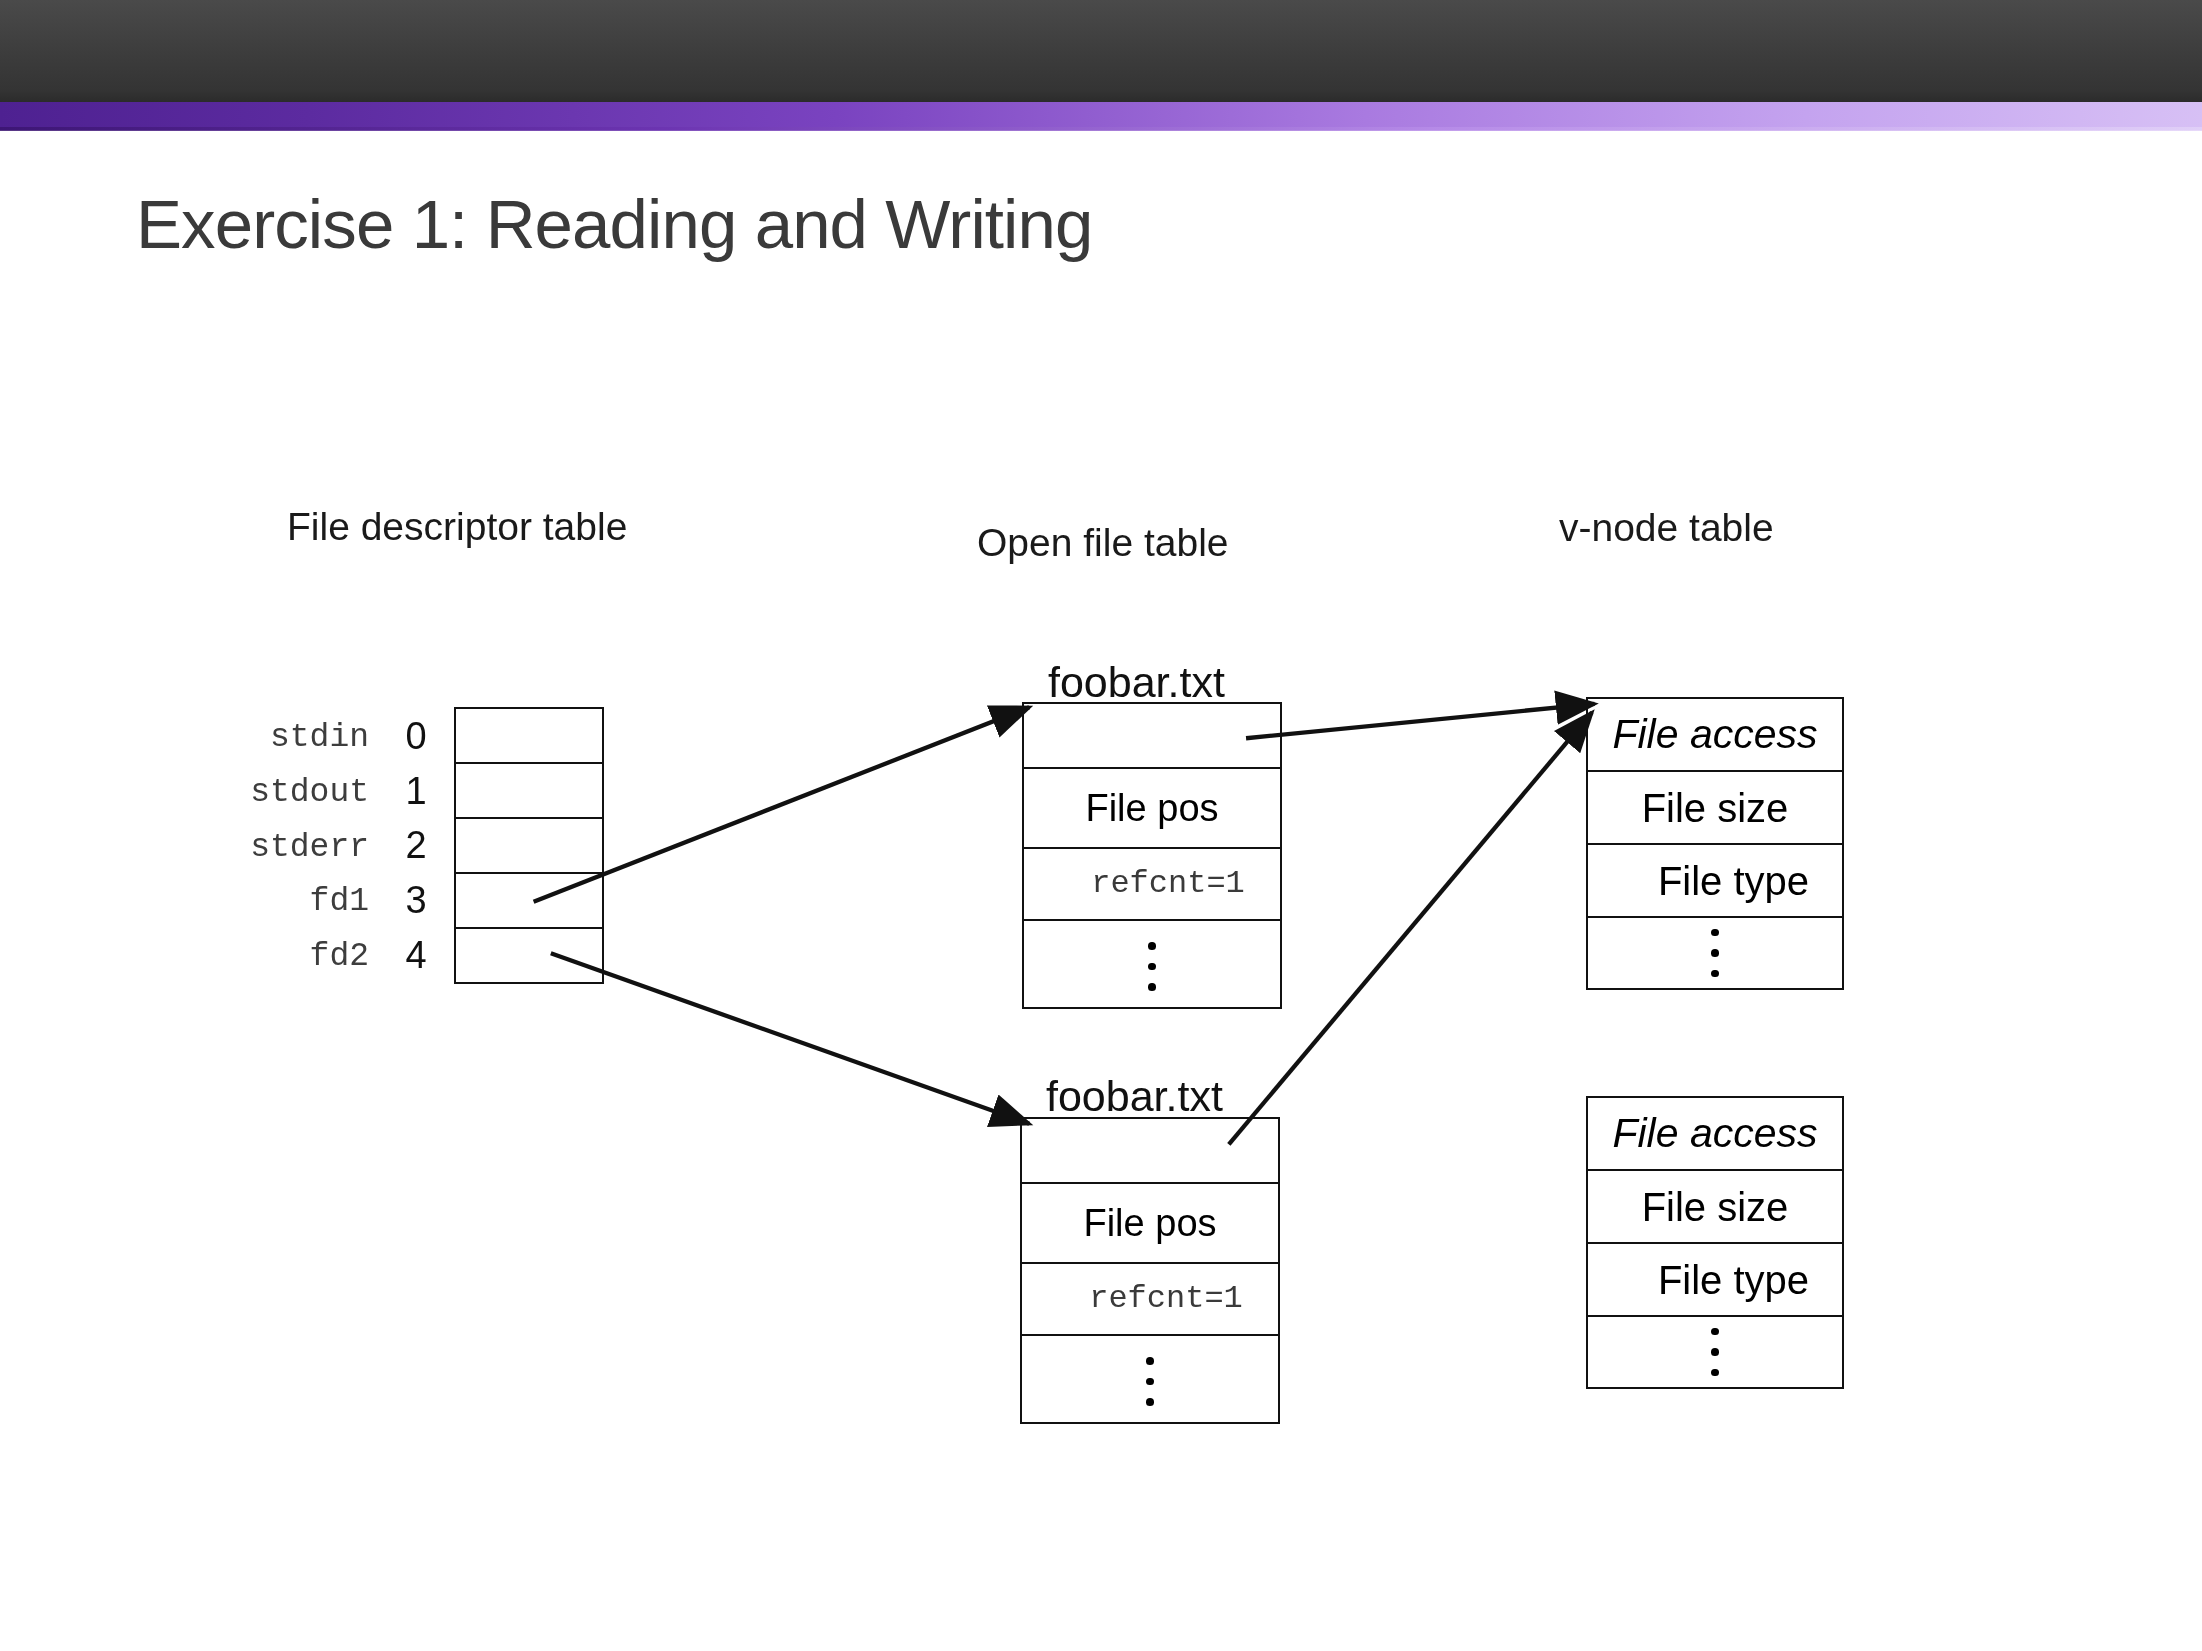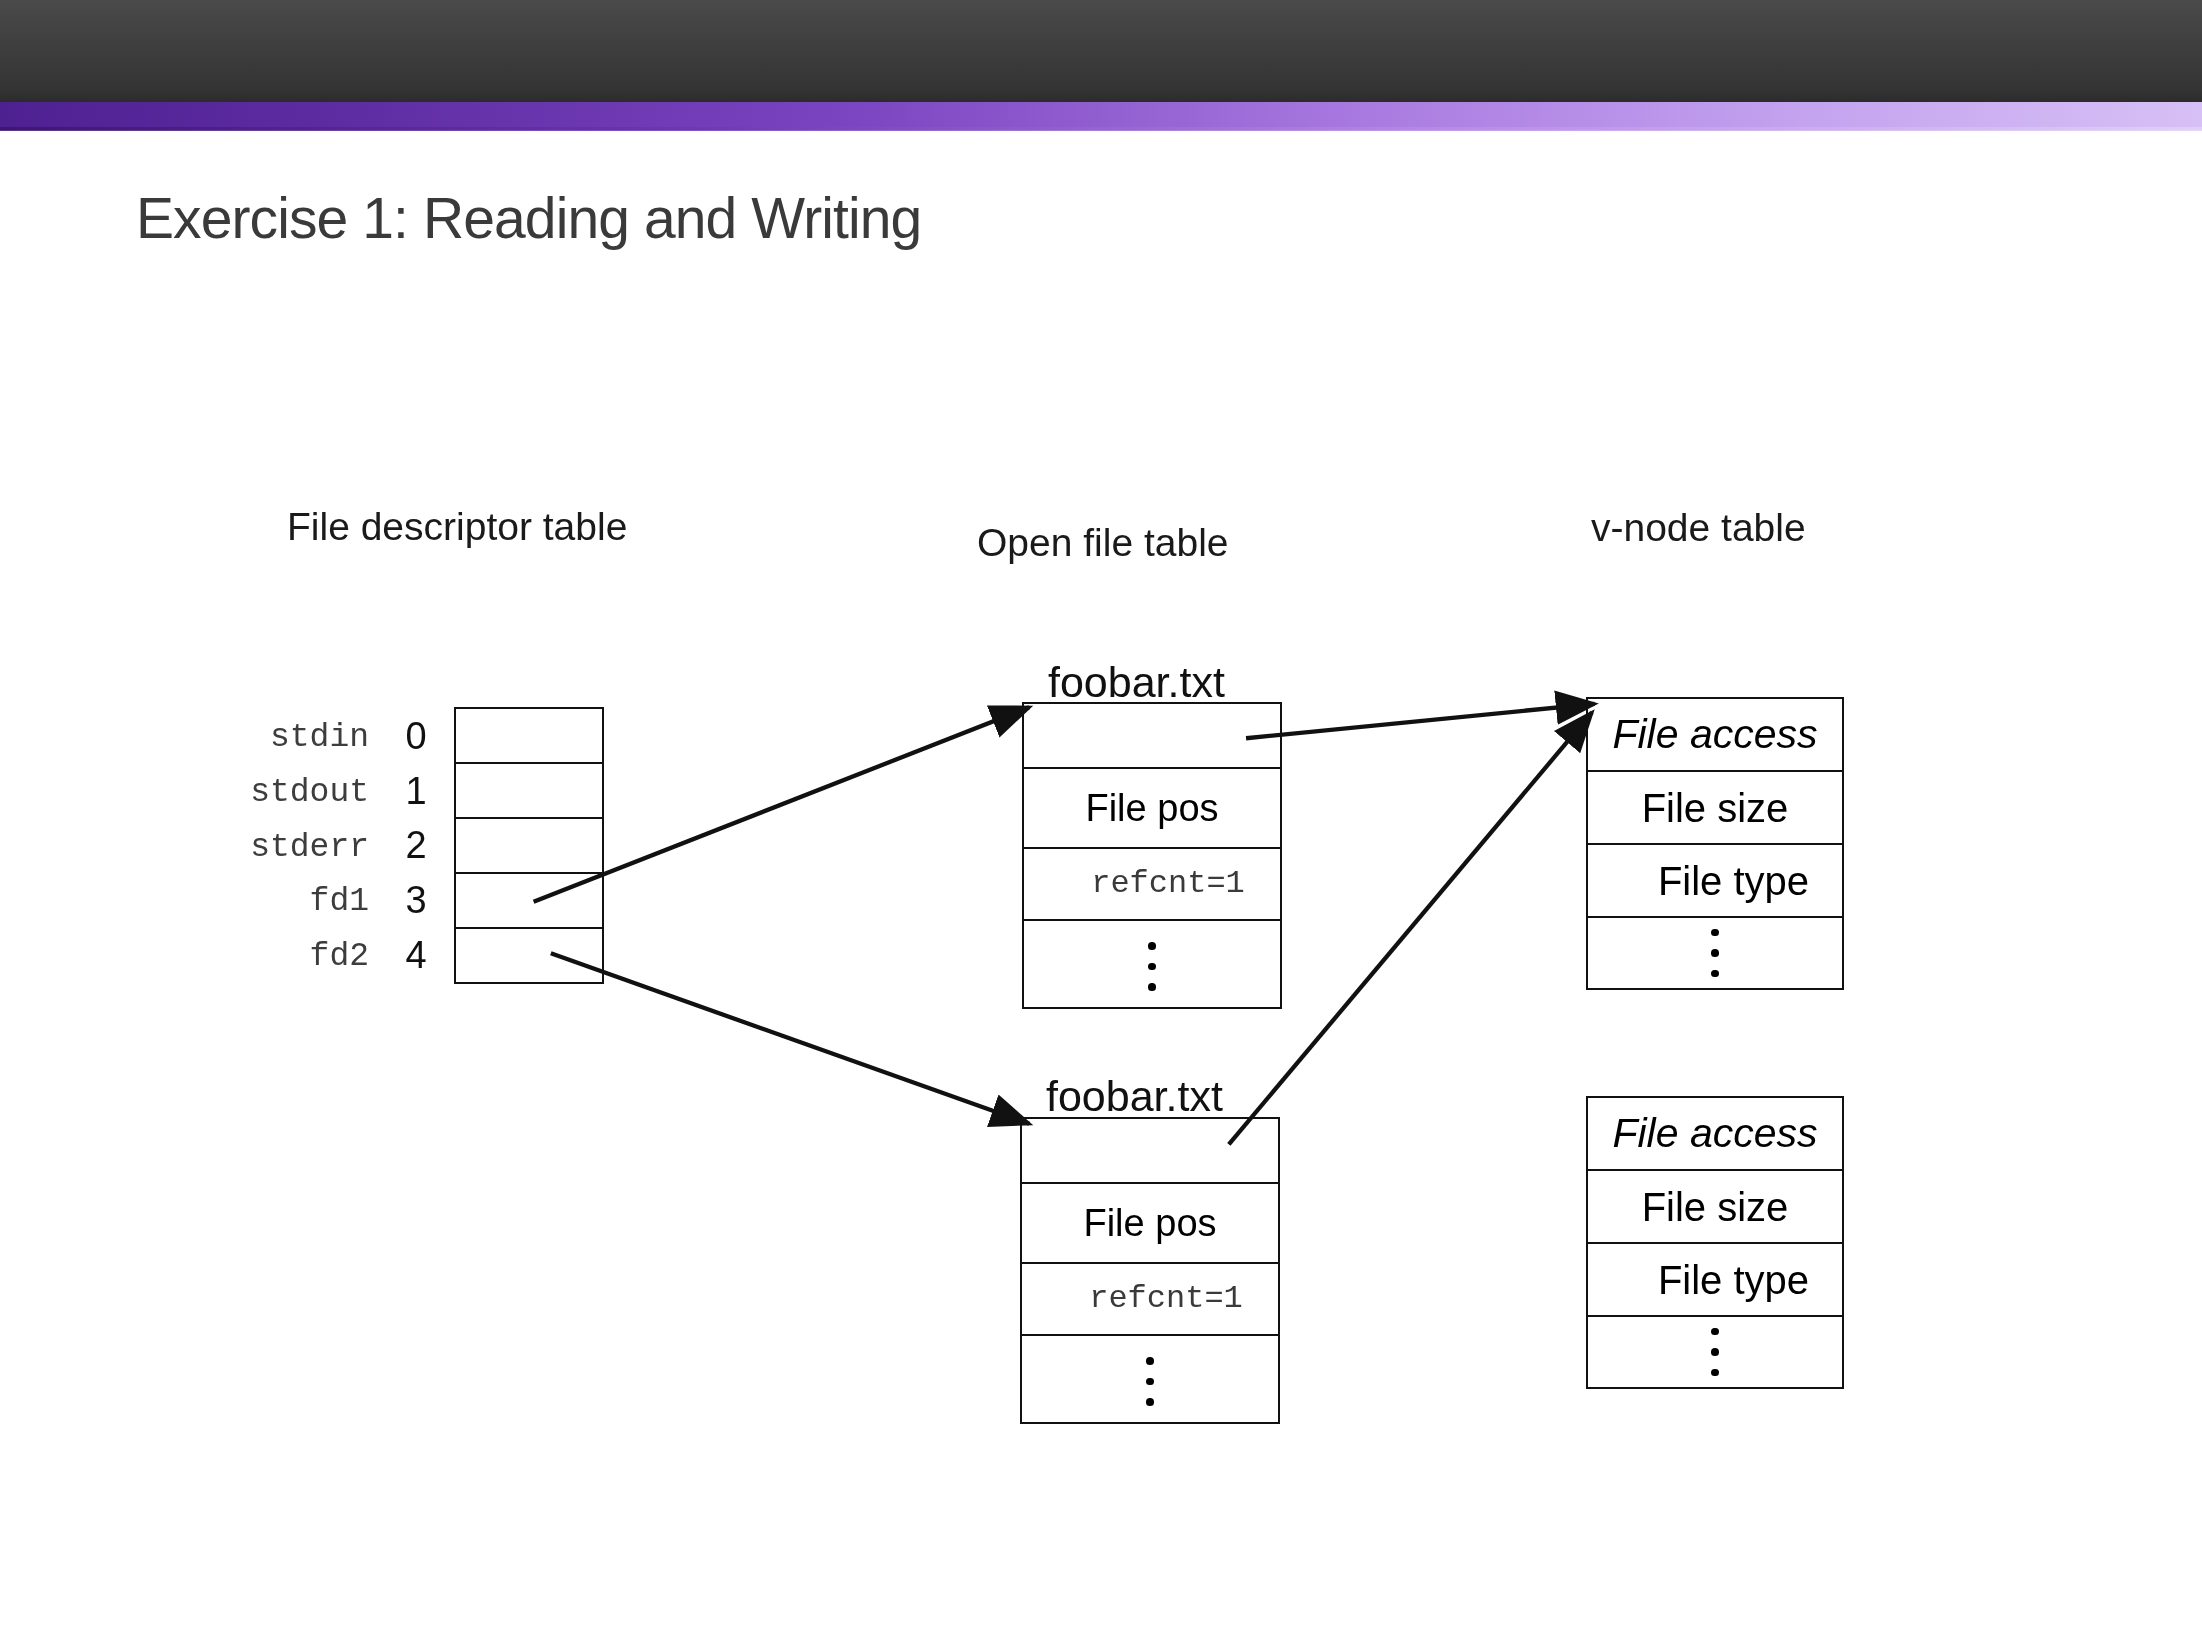--- a/index.html
+++ b/index.html
@@ -37,37 +37,37 @@
     height: 4.3px;
     background: linear-gradient(90deg, #3a1470 0%, #6b33b0 30%, #b78ce8 65%, #e2d2f8 100%);
     opacity: .85;
   }
 
   
   #page-title {
     position: absolute;
     left: 136px;
     top: 188px;
-    font-size: 57px;
+    font-size: 69px;
     line-height: 1.08;
     color: #3a3a3a;
     letter-spacing: -0.9px;
     white-space: nowrap;
   }
 
   
   .col-heading {
     position: absolute;
     font-size: 39px;
     color: #1a1a1a;
     white-space: nowrap;
   }
   #heading-fd    { left: 287px;  top: 505px; }
   #heading-oft   { left: 977px; top: 502px; margin-top: 19px; }
-  #heading-vnode { left: 1559px; top: 506px; margin-left: 32px; }
+  #heading-vnode { left: 1559px; top: 506px; }
 
   
   .box {
     position: absolute;
     border: 2.6px solid #111111;
     box-sizing: border-box;
     background: transparent;
   }
   .row {
     position: relative;

